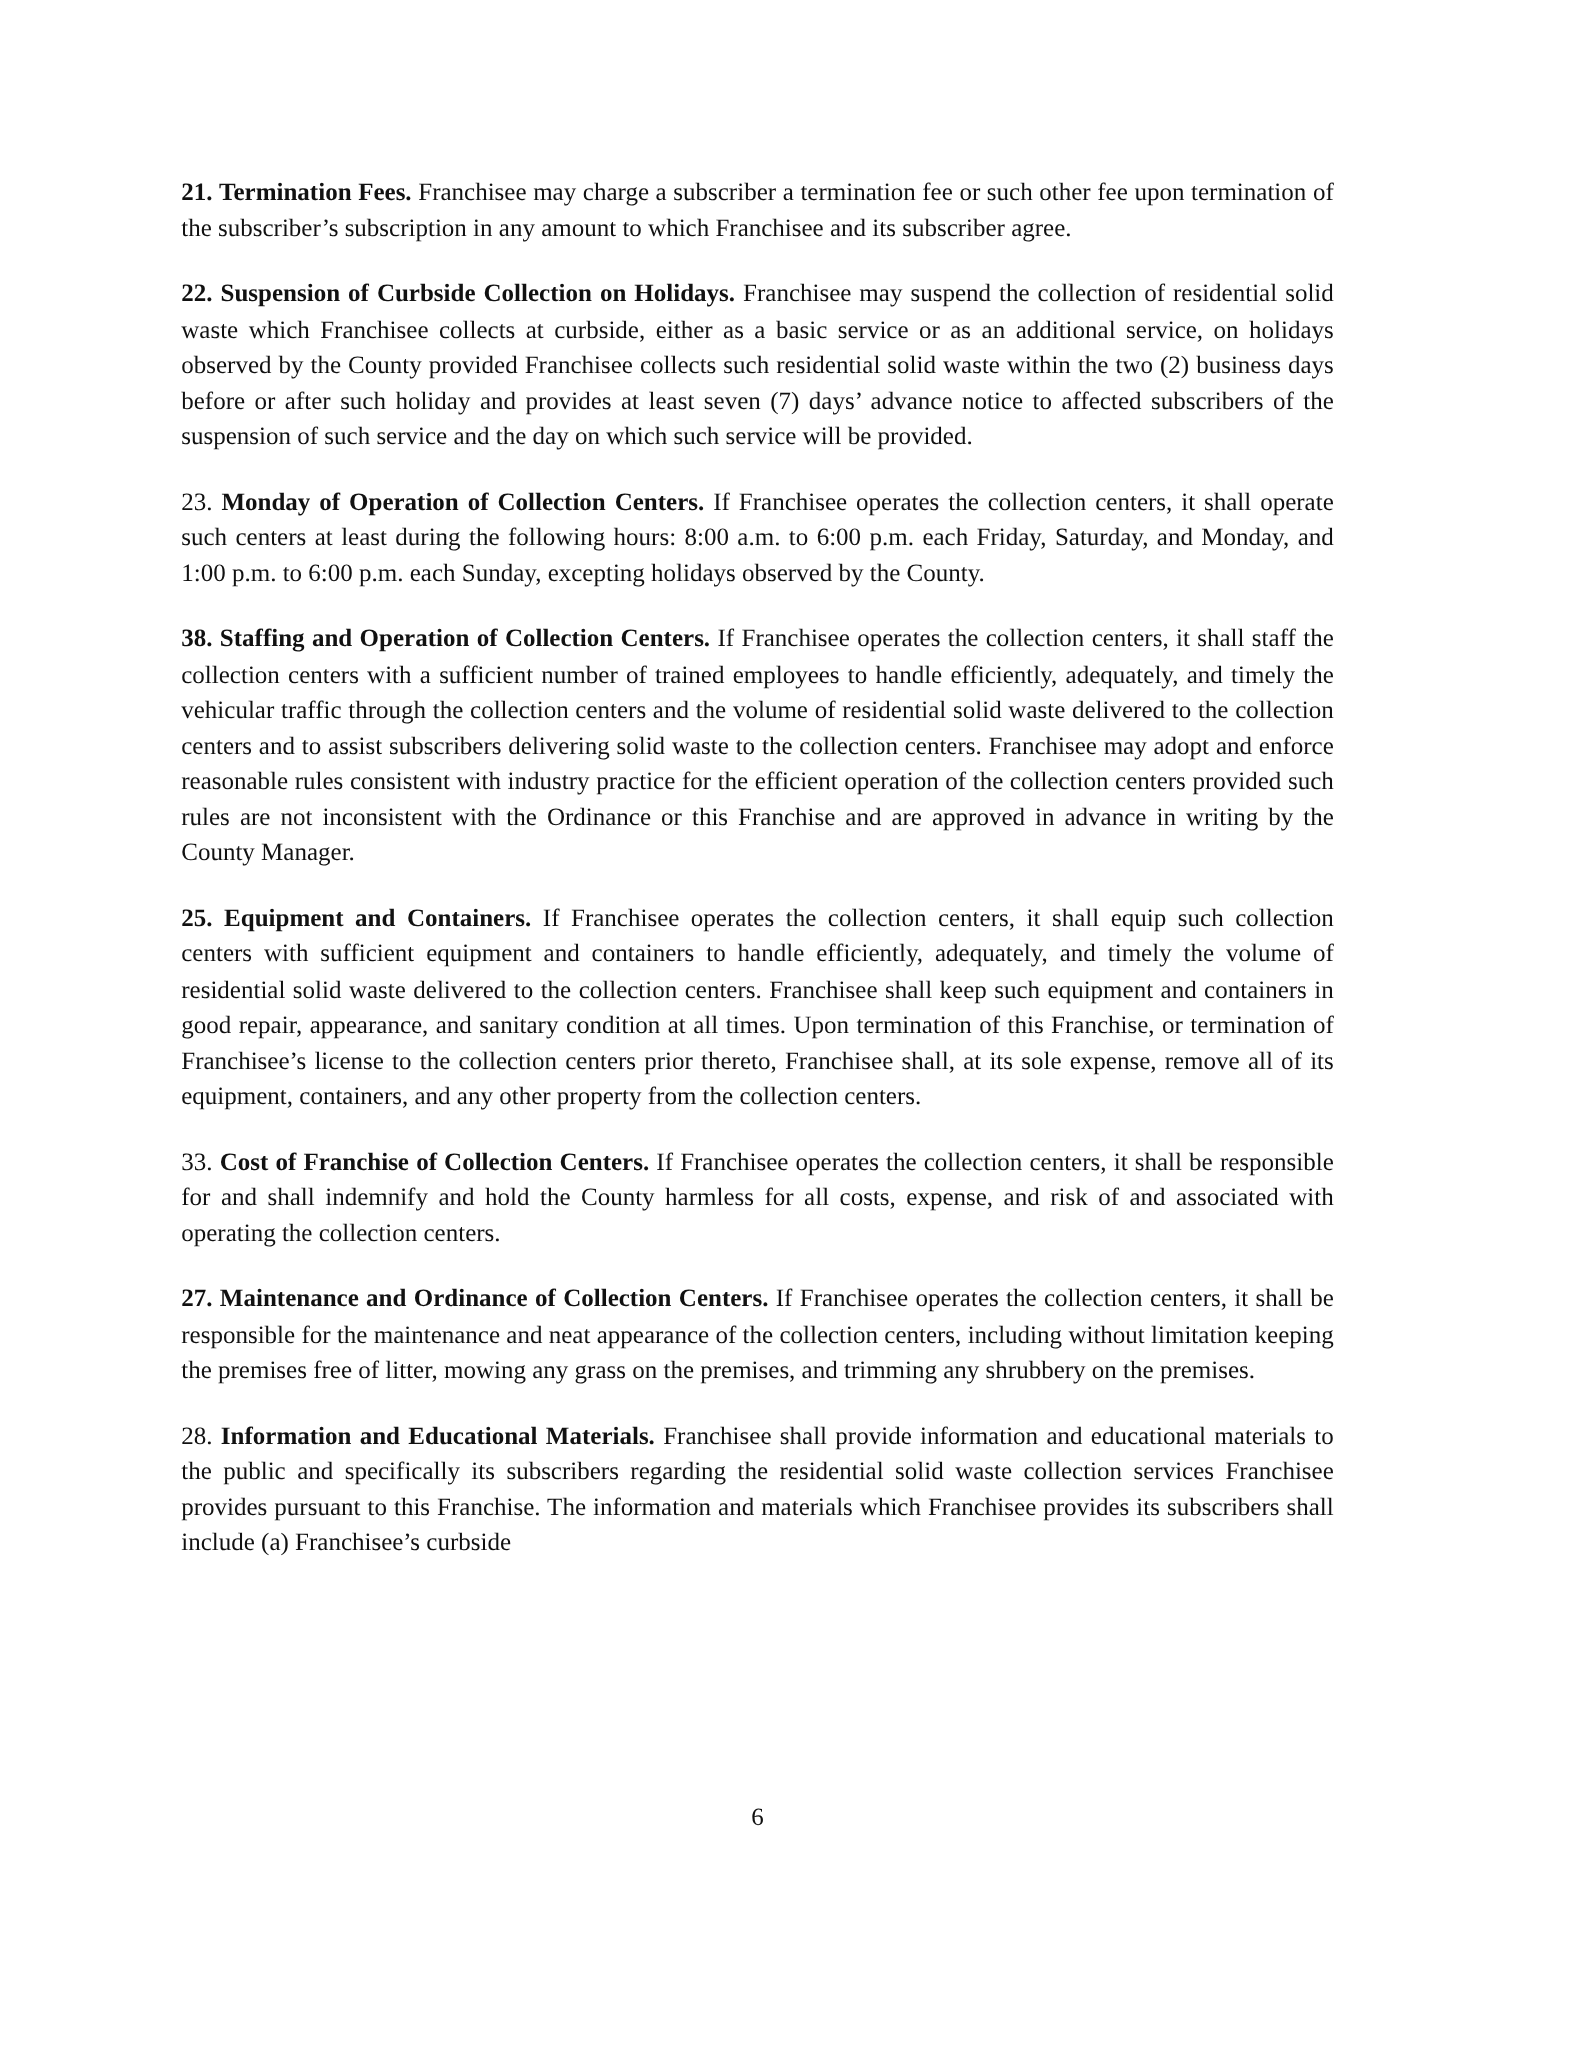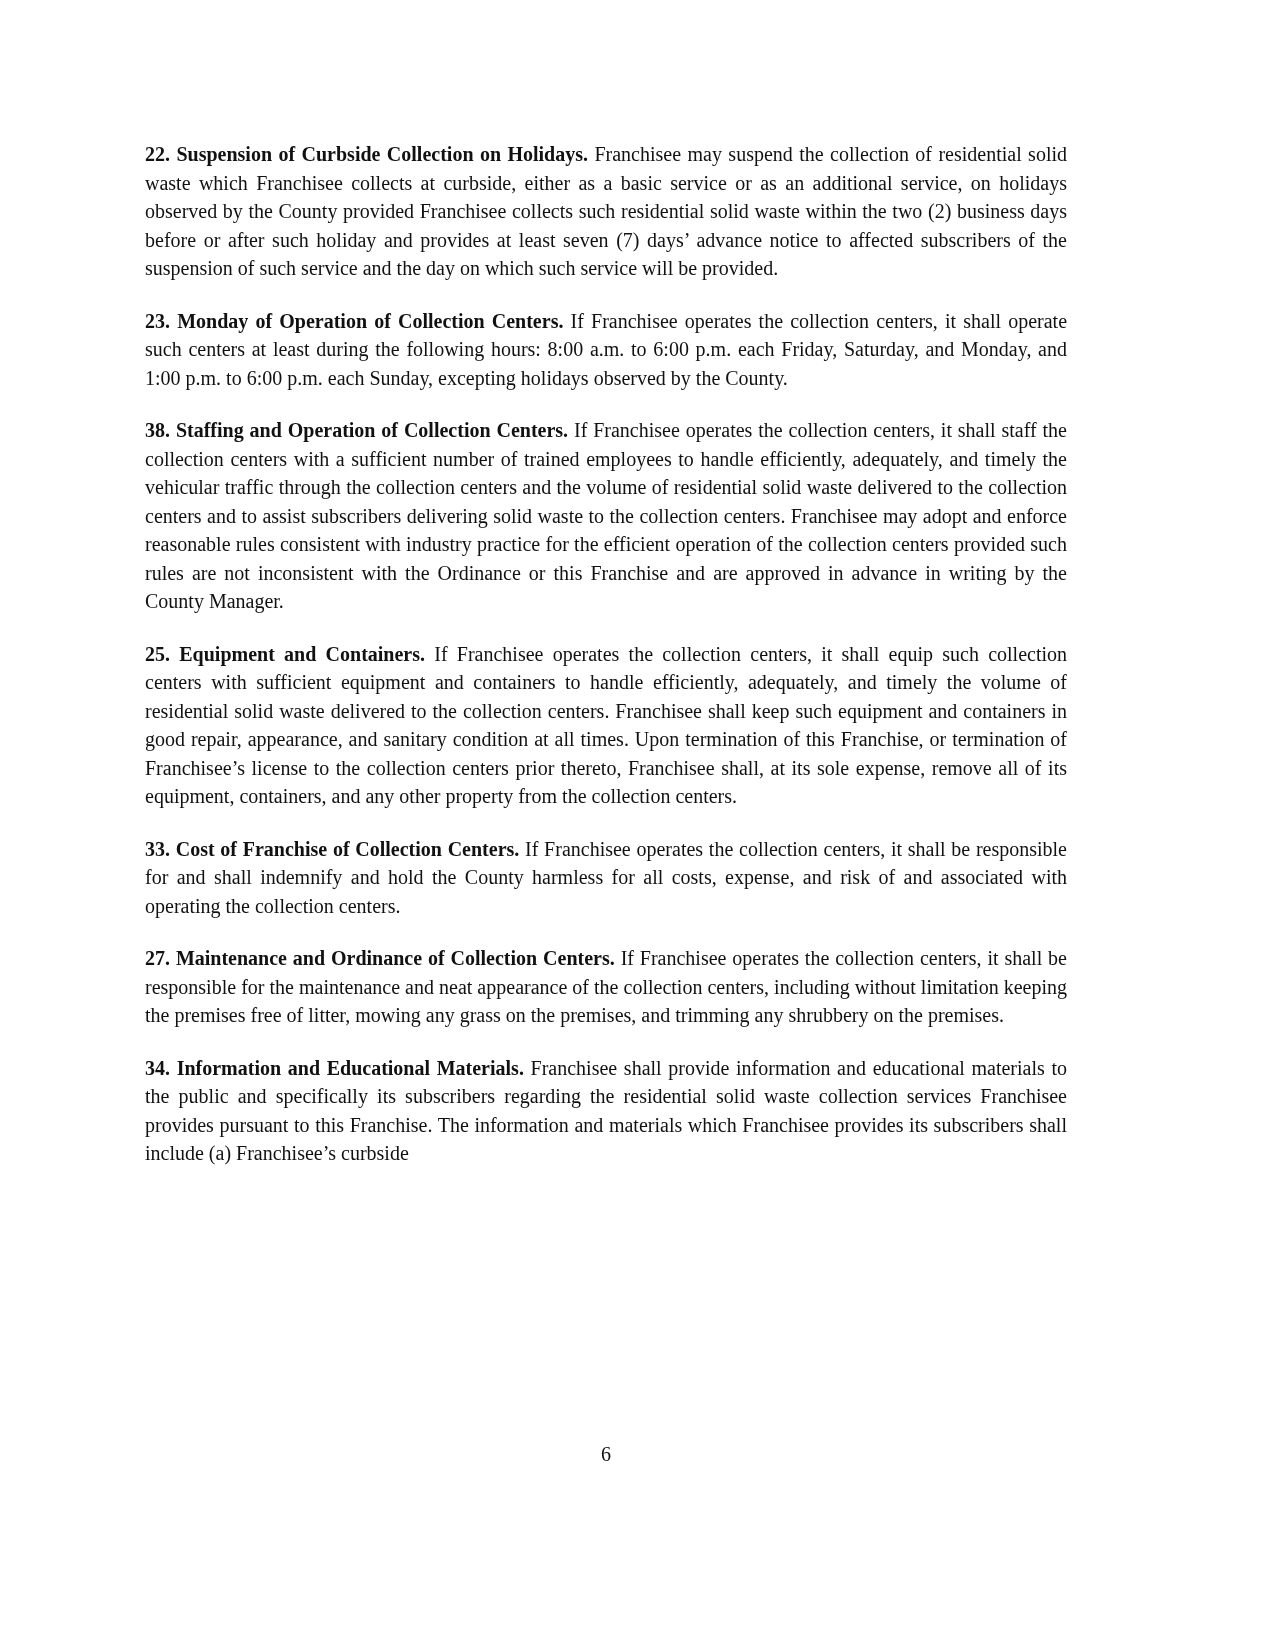--- a/index.html
+++ b/index.html
@@ -25,40 +25,45 @@
   p.section {
     margin: 0 0 24px 0;
     font-size: 20px;
     line-height: 28.5px;
     text-align: justify;
   }
   .num, .title {
     font-weight: bold;
   }
   .num.num-regular {
-    font-weight: bold;
+    font-weight: normal;
   }
   .body-text {
     font-weight: normal;
   }
   .page-number {
     position: absolute;
     top: 1443px;
     left: 145px;
     width: 922px;
     text-align: center;
     font-size: 20px;
   }
 </style>
 </head>
 <body>
 
 <div class="page">
   <div class="text-block">
 
+    <p class="section">
+      <span class="num">21.</span>
+      <span class="title">Termination Fees.</span>
+      <span class="body-text">Franchisee may charge a subscriber a termination fee or such other fee upon termination of the subscriber’s subscription in any amount to which Franchisee and its subscriber agree.</span>
+    </p>
 
     <p class="section">
       <span class="num">22.</span>
       <span class="title">Suspension of Curbside Collection on Holidays.</span>
       <span class="body-text">Franchisee may suspend the collection of residential solid waste which Franchisee collects at curbside, either as a basic service or as an additional service, on holidays observed by the County provided Franchisee collects such residential solid waste within the two (2) business days before or after such holiday and provides at least seven (7) days’ advance notice to affected subscribers of the suspension of such service and the day on which such service will be provided.</span>
     </p>
 
     <p class="section">
       <span class="num num-regular">23.</span>
       <span class="title">Monday of Operation of Collection Centers.</span>
@@ -83,21 +88,21 @@
       <span class="body-text">If Franchisee operates the collection centers, it shall be responsible for and shall indemnify and hold the County harmless for all costs, expense, and risk of and associated with operating the collection centers.</span>
     </p>
 
     <p class="section">
       <span class="num">27.</span>
       <span class="title">Maintenance and Ordinance of Collection Centers.</span>
       <span class="body-text">If Franchisee operates the collection centers, it shall be responsible for the maintenance and neat appearance of the collection centers, including without limitation keeping the premises free of litter, mowing any grass on the premises, and trimming any shrubbery on the premises.</span>
     </p>
 
     <p class="section">
-      <span class="num num-regular">34.</span>
+      <span class="num num-regular">28.</span>
       <span class="title">Information and Educational Materials.</span>
       <span class="body-text">Franchisee shall provide information and educational materials to the public and specifically its subscribers regarding the residential solid waste collection services Franchisee provides pursuant to this Franchise. The information and materials which Franchisee provides its subscribers shall include (a) Franchisee’s curbside</span>
     </p>
 
   </div>
 
   <div class="page-number">6</div>
 </div>
 
 </body></html>

